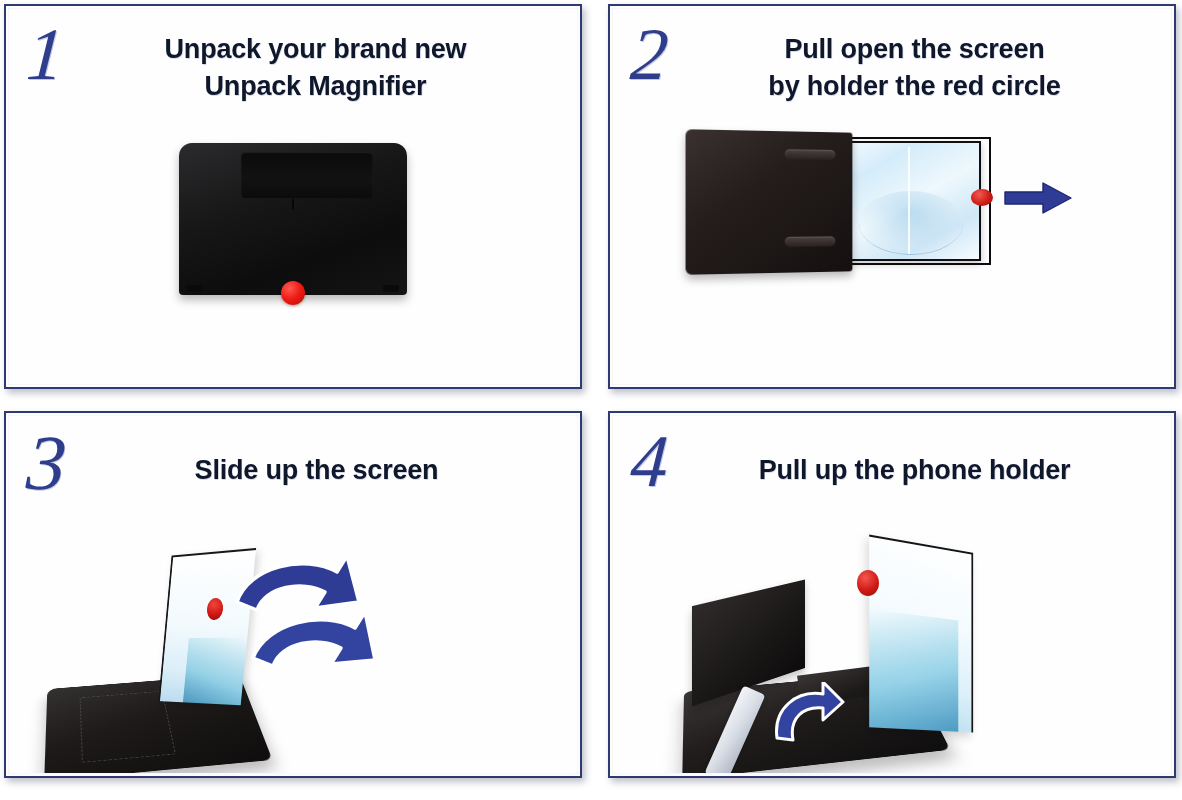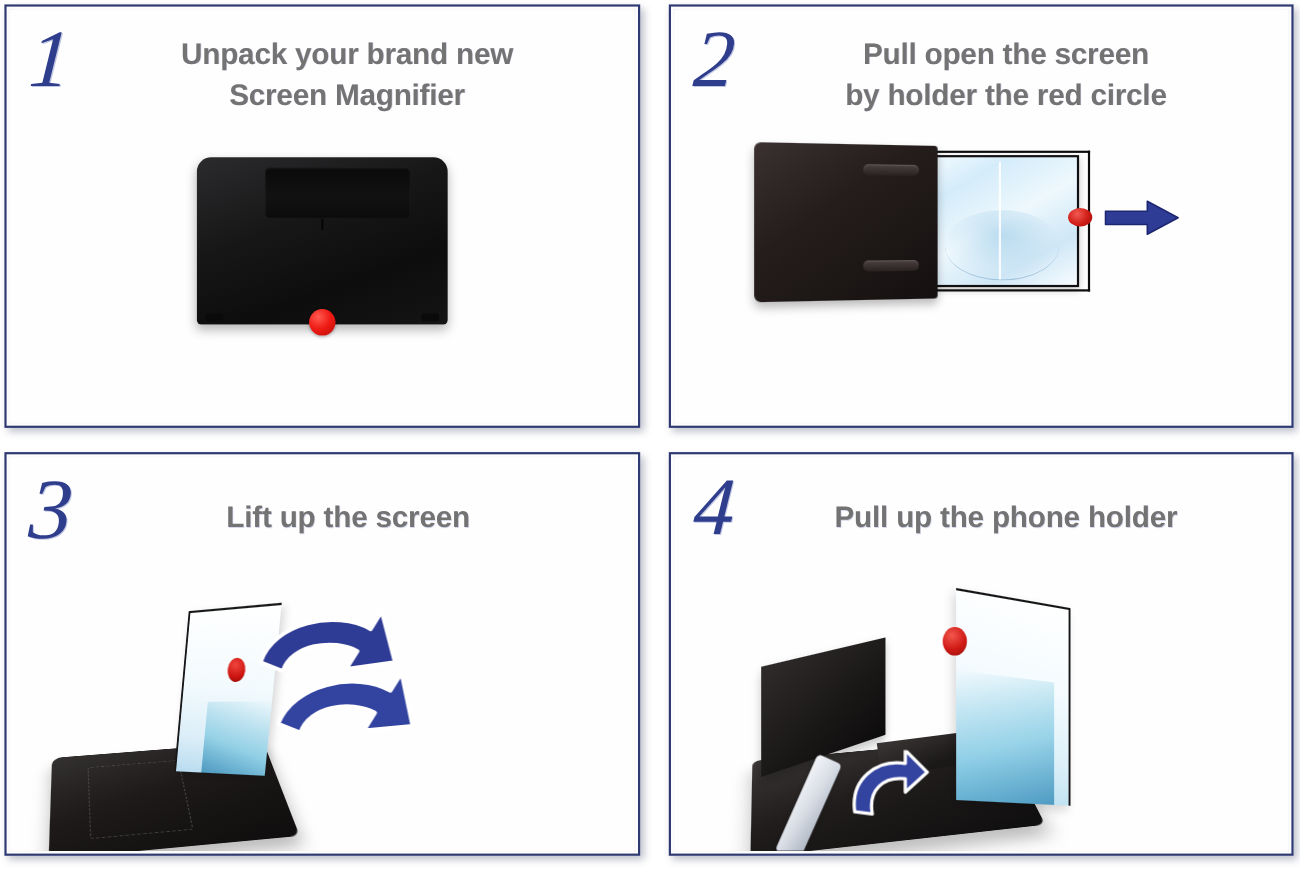--- a/index.html
+++ b/index.html
@@ -66,21 +66,21 @@
   }
   .step-num.n3 { font-size: 78px; }
   .step-num.n4 { font-size: 74px; }
 
   .headline {
     flex: 1 1 auto;
     font-family: "Liberation Sans", sans-serif;
     font-weight: bold;
     font-size: 27px;
     line-height: 1.38;
-    color: #737373;
+    color: #0f172a;
     text-align: center;
     letter-spacing: -0.2px;
     padding-top: 8px;
     text-shadow: 0.6px 0.6px 0 rgba(140,150,200,0.35);
   }
   .headline .l2 { display: block; }
   .headline.single { padding-top: 22px; }
 
   
   .stage {
@@ -304,21 +304,21 @@
 
 <div id="page">
   <div class="grid">
 
     <div class="panel">
       <div class="panel-inner">
         <div class="head">
           <div class="step-num n1">1</div>
           <div class="headline">
             <span class="l1">Unpack your brand new</span>
-            <span class="l2">Screen Magnifier</span>
+            <span class="l2">Unpack Magnifier</span>
           </div>
         </div>
 
         <div class="stage">
           <div class="art p1-device">
             <div class="p1-slot"></div>
             <div class="p1-seam"></div>
             <div class="p1-foot-l"></div>
             <div class="p1-foot-r"></div>
           </div>
@@ -354,21 +354,21 @@
           </div>
         </div>
       </div>
     </div>
 
     <div class="panel">
       <div class="panel-inner">
         <div class="head">
           <div class="step-num n3">3</div>
           <div class="headline single">
-            <span class="l1">Lift up the screen</span>
+            <span class="l1">Slide up the screen</span>
           </div>
         </div>
 
         <div class="stage">
           <div class="art p3-wrap">
             <div class="p3-base">
               <div class="p3-base-panel"></div>
             </div>
             <div class="p3-screen">
               <div class="p3-screen-tint"></div>

